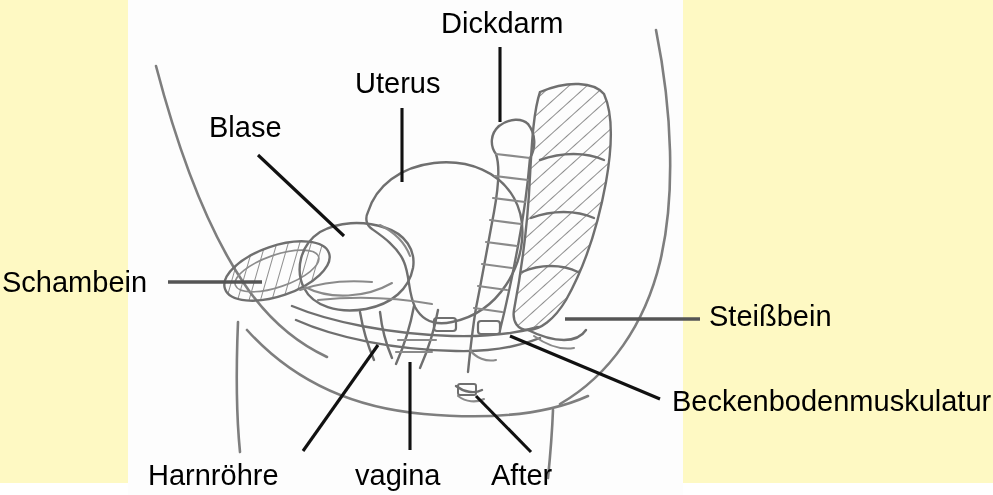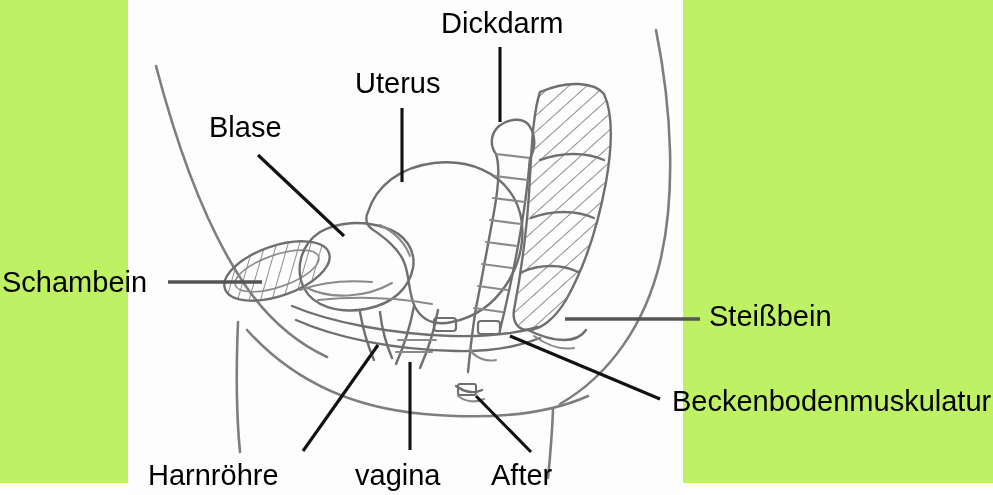--- a/index.html
+++ b/index.html
@@ -1,18 +1,18 @@
 <!DOCTYPE html>
 <html><head>
 <meta charset="utf-8">
 <style>
   html,body{margin:0;padding:0;background:#ffffff;}
   body{width:993px;height:495px;overflow:hidden;
        font-family:"Liberation Sans","DejaVu Sans",sans-serif;}
-  #stage{position:relative;width:993px;height:483px;background:#bef264;}
+  #stage{position:relative;width:993px;height:483px;background:#fef9c3;}
   #panel{position:absolute;left:128px;top:0;width:555px;height:495px;background:#fdfdfd;}
   svg{position:absolute;left:0;top:0;width:993px;height:495px;}
   text{font-family:"Liberation Sans","DejaVu Sans",sans-serif;
        font-size:29px;fill:#000000;}
   .anat{fill:none;stroke:#6f6f6f;stroke-width:2.4;
         stroke-linecap:round;stroke-linejoin:round;}
   .anat-thin{fill:none;stroke:#8a8a8a;stroke-width:2.1;
         stroke-linecap:round;stroke-linejoin:round;}
   .body-out{fill:none;stroke:#7e7e7e;stroke-width:2.6;
         stroke-linecap:round;}

